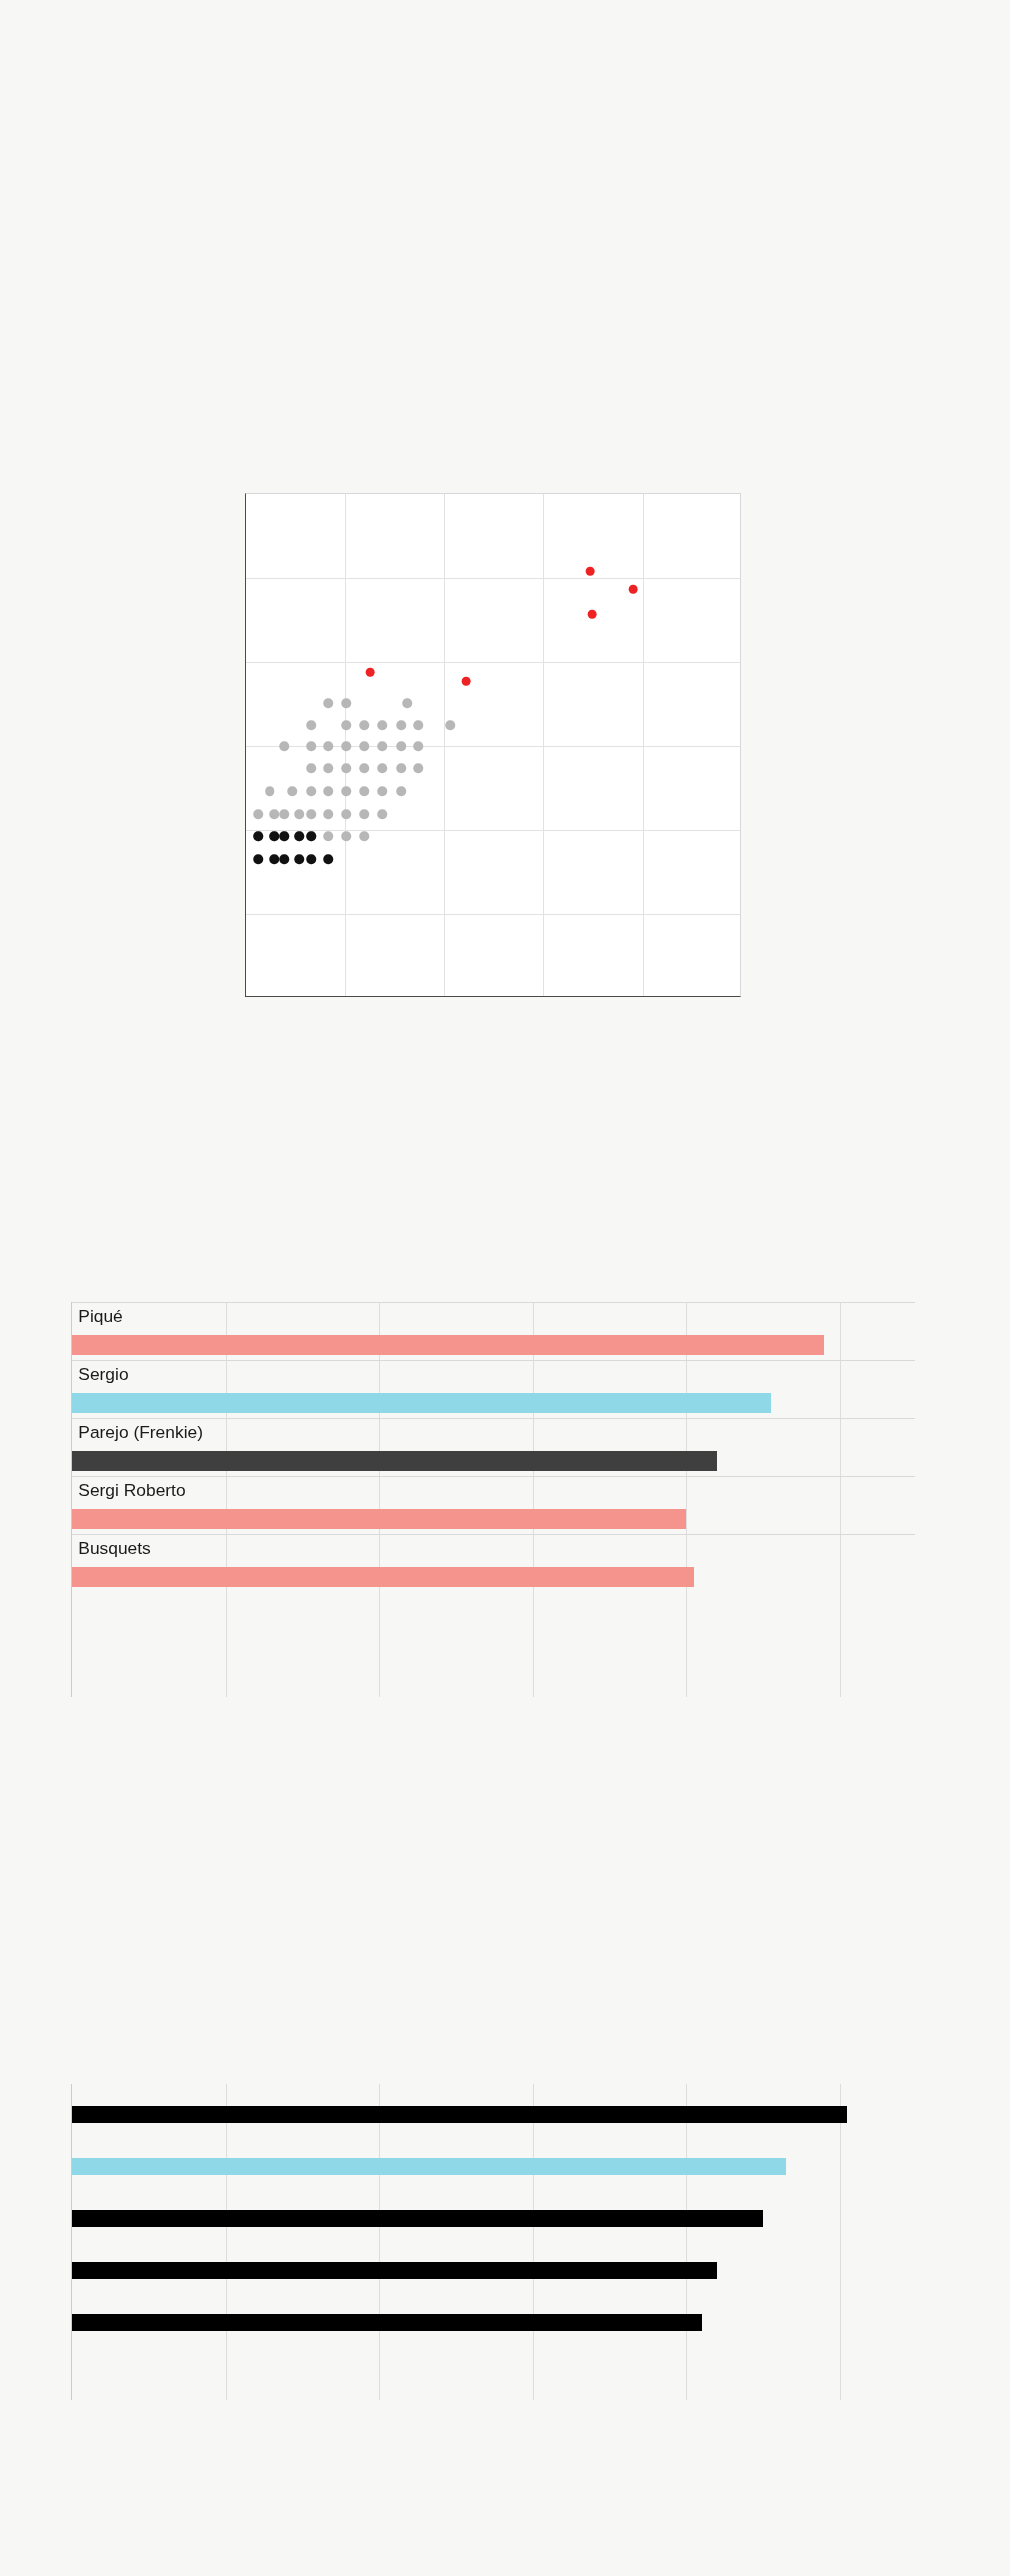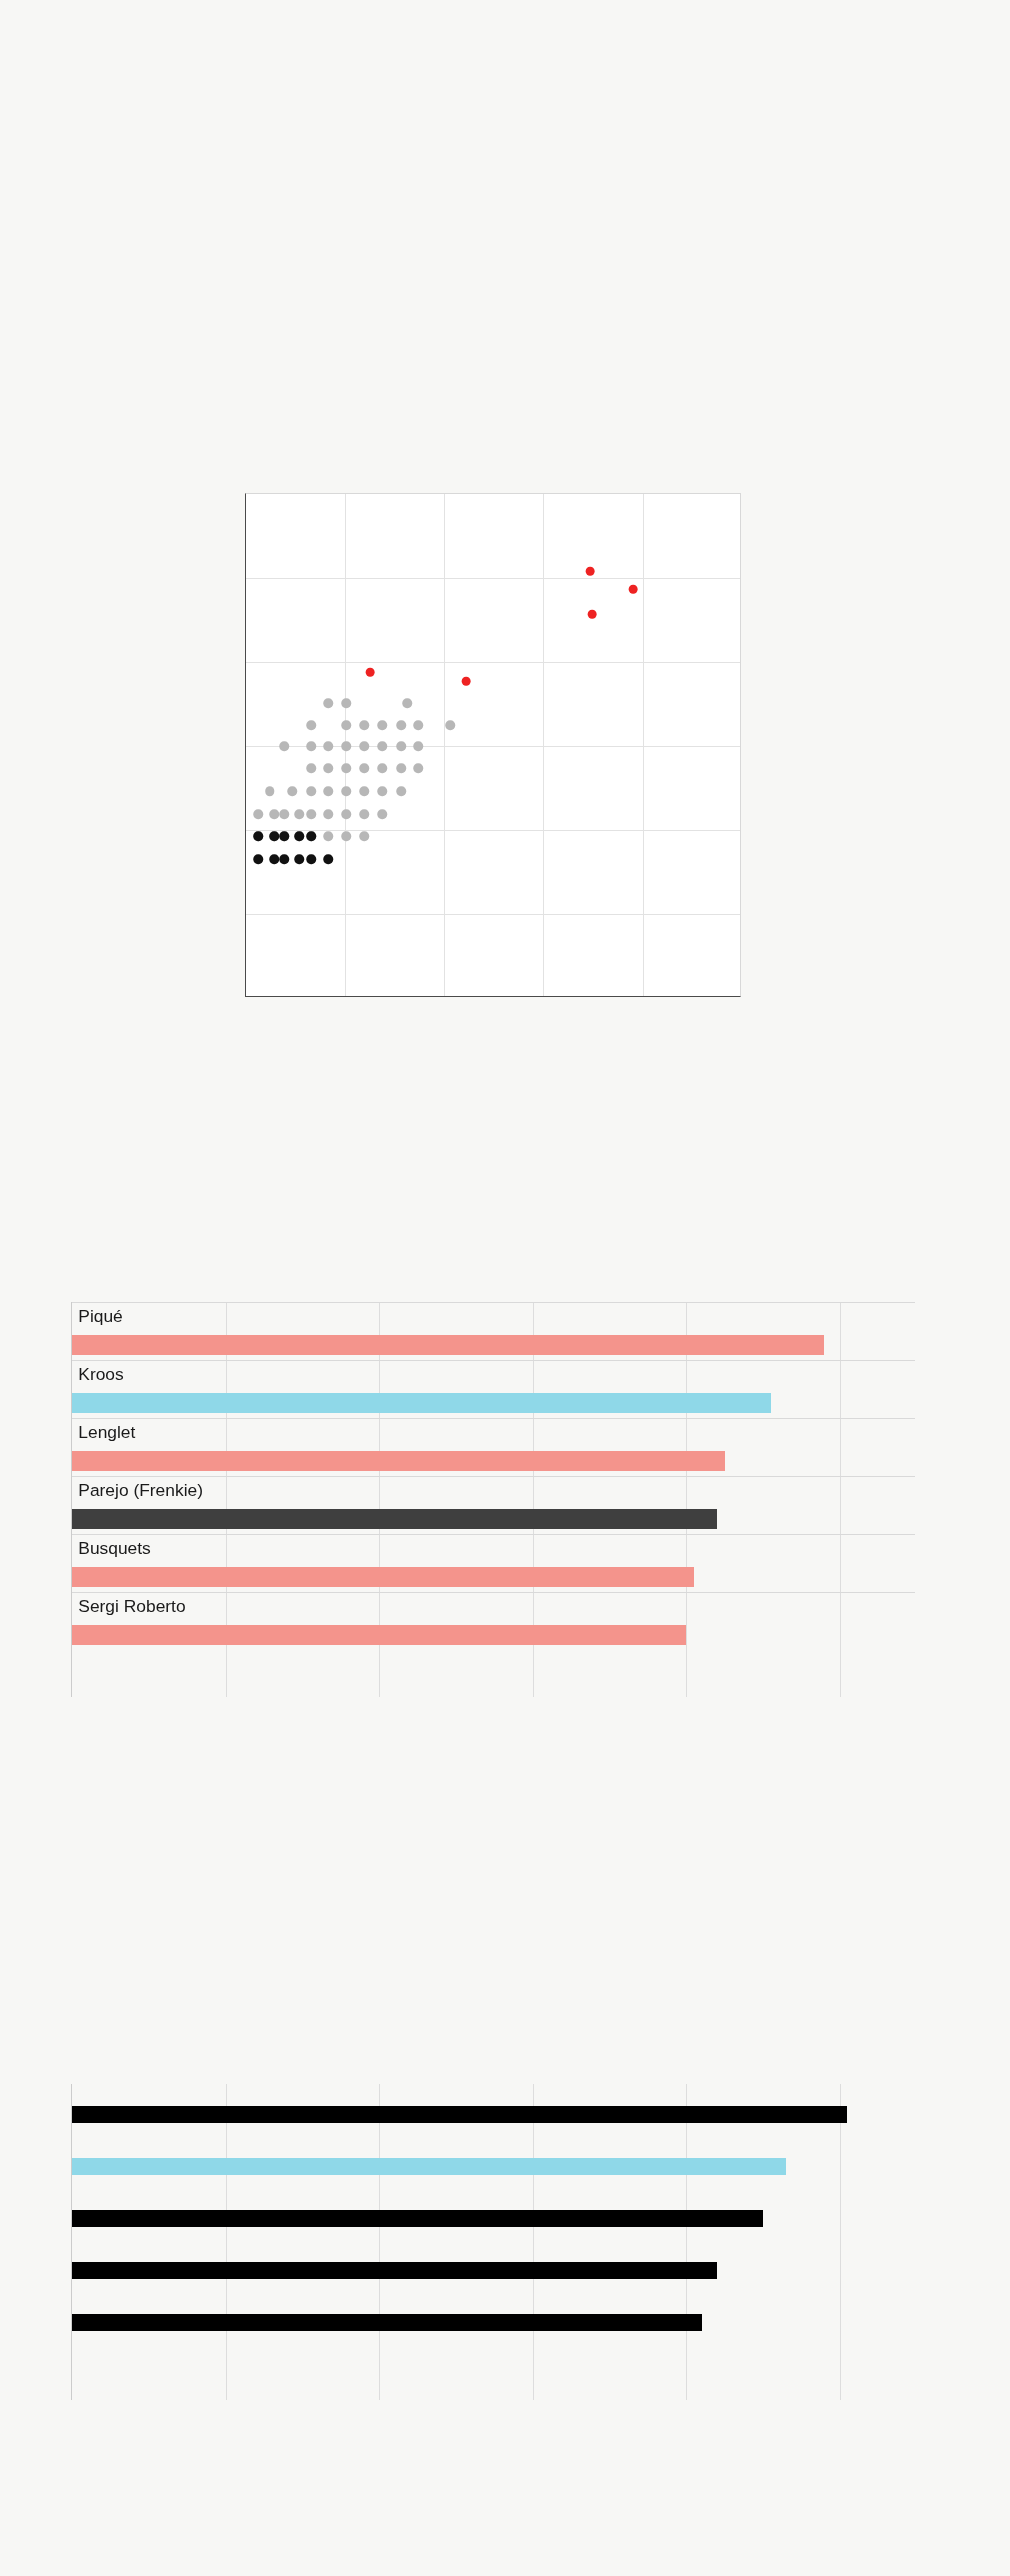--- a/index.html
+++ b/index.html
@@ -209,41 +209,36 @@
       <div class="vgrid" style="left: 614px; top: 0px; height: 395px; background: rgb(221, 221, 221);"></div>
       <div class="vgrid" style="left: 768px; top: 0px; height: 395px; background: rgb(221, 221, 221);"></div>
       <div class="bar-row">
         <div class="rowline"></div>
         <div class="bar" style="width: 752px; background: rgb(244, 148, 140);"></div>
         <div class="bar-label">Piqué</div>
       </div>
       <div class="bar-row">
         <div class="rowline"></div>
         <div class="bar" style="width: 699px; background: rgb(143, 216, 232);"></div>
-        <div class="bar-label">Kroos</div>
-      </div>
-      <div class="bar-row">
-        <div class="rowline"></div>
-        <div class="bar" style="width: 653px; background: rgb(244, 148, 140);"></div>
-        <div class="bar-label">Lenglet</div>
+        <div class="bar-label">Sergio</div>
       </div>
       <div class="bar-row">
         <div class="rowline"></div>
         <div class="bar" style="width: 645px; background: rgb(63, 63, 63);"></div>
         <div class="bar-label">Parejo (Frenkie)</div>
       </div>
       <div class="bar-row">
         <div class="rowline"></div>
+        <div class="bar" style="width: 614px; background: rgb(244, 148, 140);"></div>
+        <div class="bar-label">Sergi Roberto</div>
+      </div>
+      <div class="bar-row">
+        <div class="rowline"></div>
         <div class="bar" style="width: 622px; background: rgb(244, 148, 140);"></div>
         <div class="bar-label">Busquets</div>
-      </div>
-      <div class="bar-row">
-        <div class="rowline"></div>
-        <div class="bar" style="width: 614px; background: rgb(244, 148, 140);"></div>
-        <div class="bar-label">Sergi Roberto</div>
       </div>
     </div>
 </div>
 
 <div id="bars-panel-2">
   <div class="plot" id="bars-plot-2">
       <div class="vgrid" style="left: 154px; top: 0px; height: 316px; background: rgb(221, 221, 221);"></div>
       <div class="vgrid" style="left: 307px; top: 0px; height: 316px; background: rgb(221, 221, 221);"></div>
       <div class="vgrid" style="left: 461px; top: 0px; height: 316px; background: rgb(221, 221, 221);"></div>
       <div class="vgrid" style="left: 614px; top: 0px; height: 316px; background: rgb(221, 221, 221);"></div>

